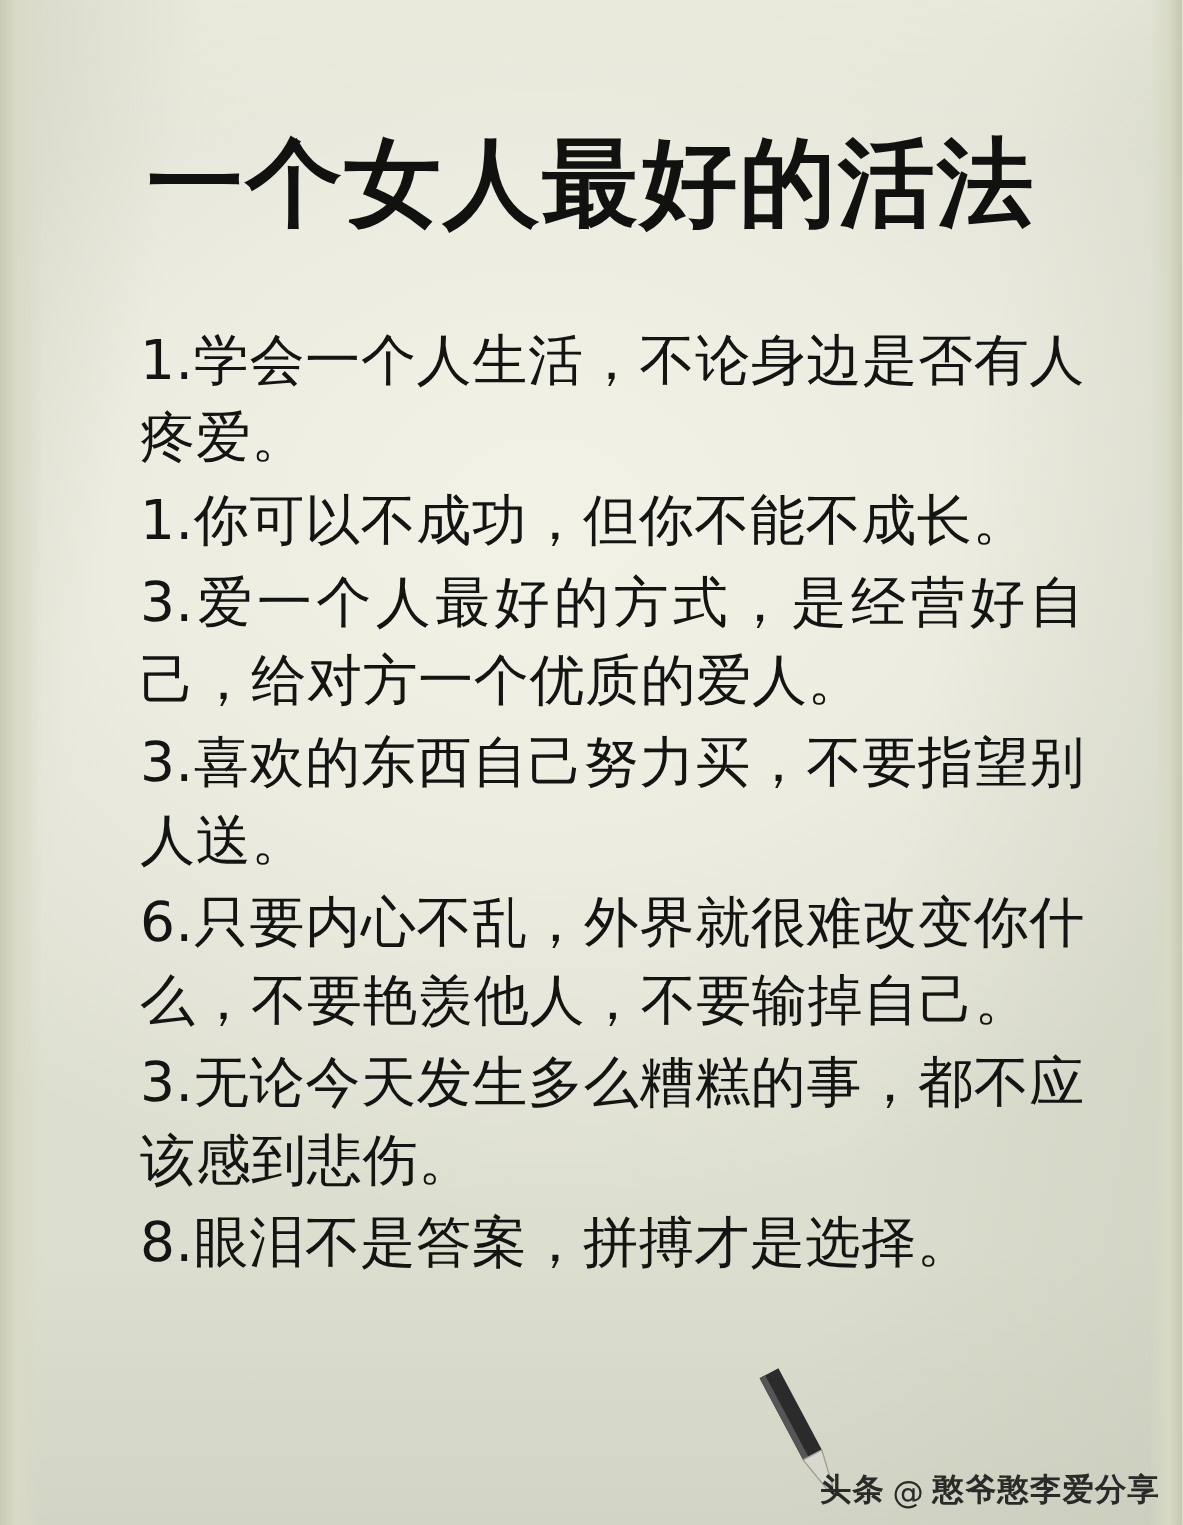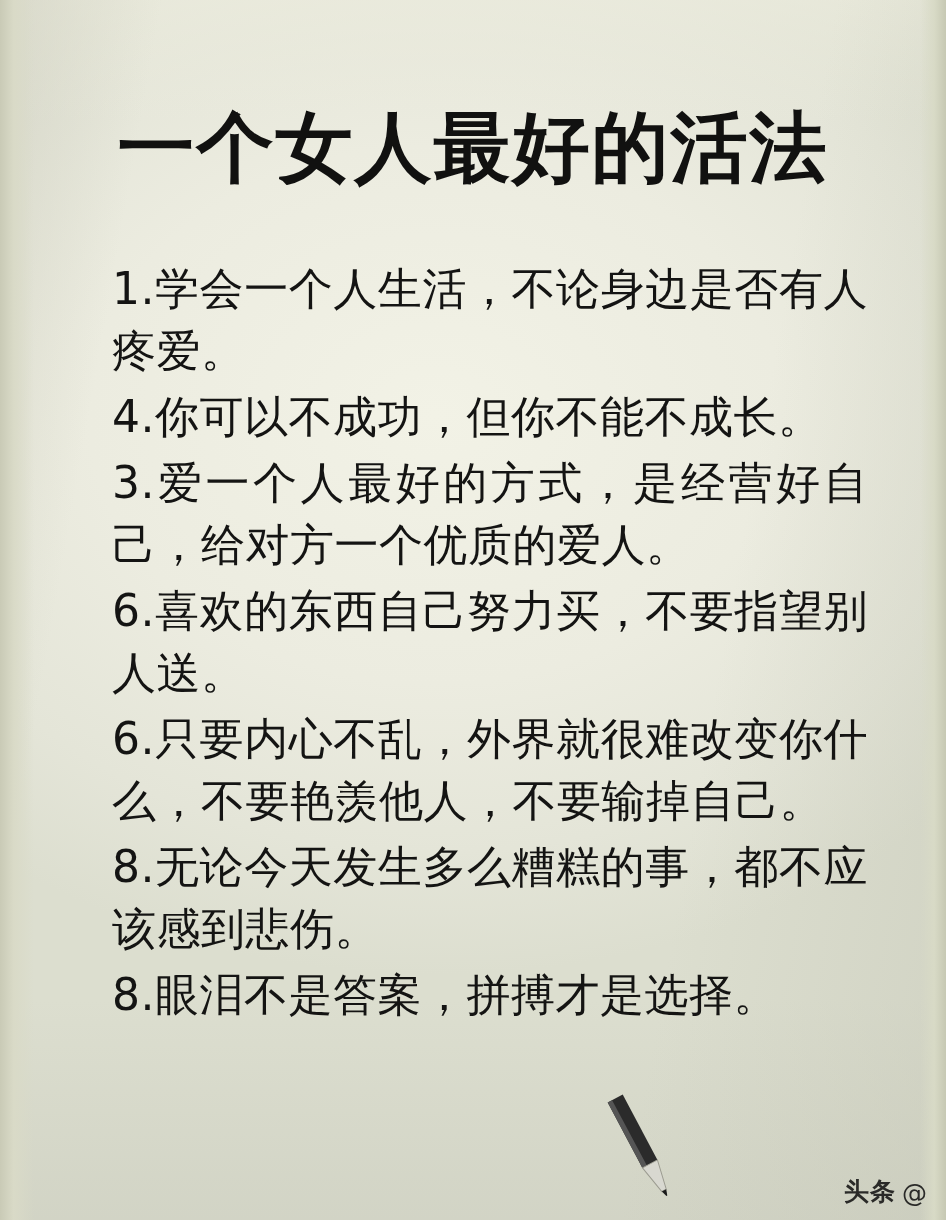--- a/index.html
+++ b/index.html
@@ -112,35 +112,36 @@
 
 <div class="page">
   <div class="edge-left"></div>
   <div class="edge-right"></div>
 
   <div class="content">
     <div class="title">一个女人最好的活法</div>
 
     <div class="list">
       <p class="item">1.学会一个人生活，不论身边是否有人疼爱。</p>
-      <p class="item">4.你可以不成功，但你不能不成长。</p>
+      <p class="item">1.你可以不成功，但你不能不成长。</p>
       <p class="item">3.爱一个人最好的方式，是经营好自己，给对方一个优质的爱人。</p>
-      <p class="item">6.喜欢的东西自己努力买，不要指望别人送。</p>
+      <p class="item">3.喜欢的东西自己努力买，不要指望别人送。</p>
       <p class="item">6.只要内心不乱，外界就很难改变你什么，不要艳羡他人，不要输掉自己。</p>
-      <p class="item">8.无论今天发生多么糟糕的事，都不应该感到悲伤。</p>
+      <p class="item">3.无论今天发生多么糟糕的事，都不应该感到悲伤。</p>
       <p class="item">8.眼泪不是答案，拼搏才是选择。</p>
     </div>
 
     <svg class="pen" viewBox="0 0 130 110">
       <g transform="rotate(-28 65 55)">
         <rect x="52" y="0" width="17" height="74" fill="#2b2b2b"></rect>
         <rect x="52" y="0" width="5" height="74" fill="#555"></rect>
         <polygon points="52,74 69,74 63,104 58,104" fill="#d8d8d0" stroke="#9b9b90" stroke-width="1"></polygon>
         <polygon points="58,104 63,104 61,110 60,110" fill="#1a1a1a"></polygon>
       </g>
     </svg>
 
     <div class="watermark">
       <span class="wm-brand">头条</span>
       <span class="wm-sep">@</span>
+      <span class="wm-user">憨爷憨李爱分享</span>
     </div>
   </div>
 </div>
 
 </body></html>

